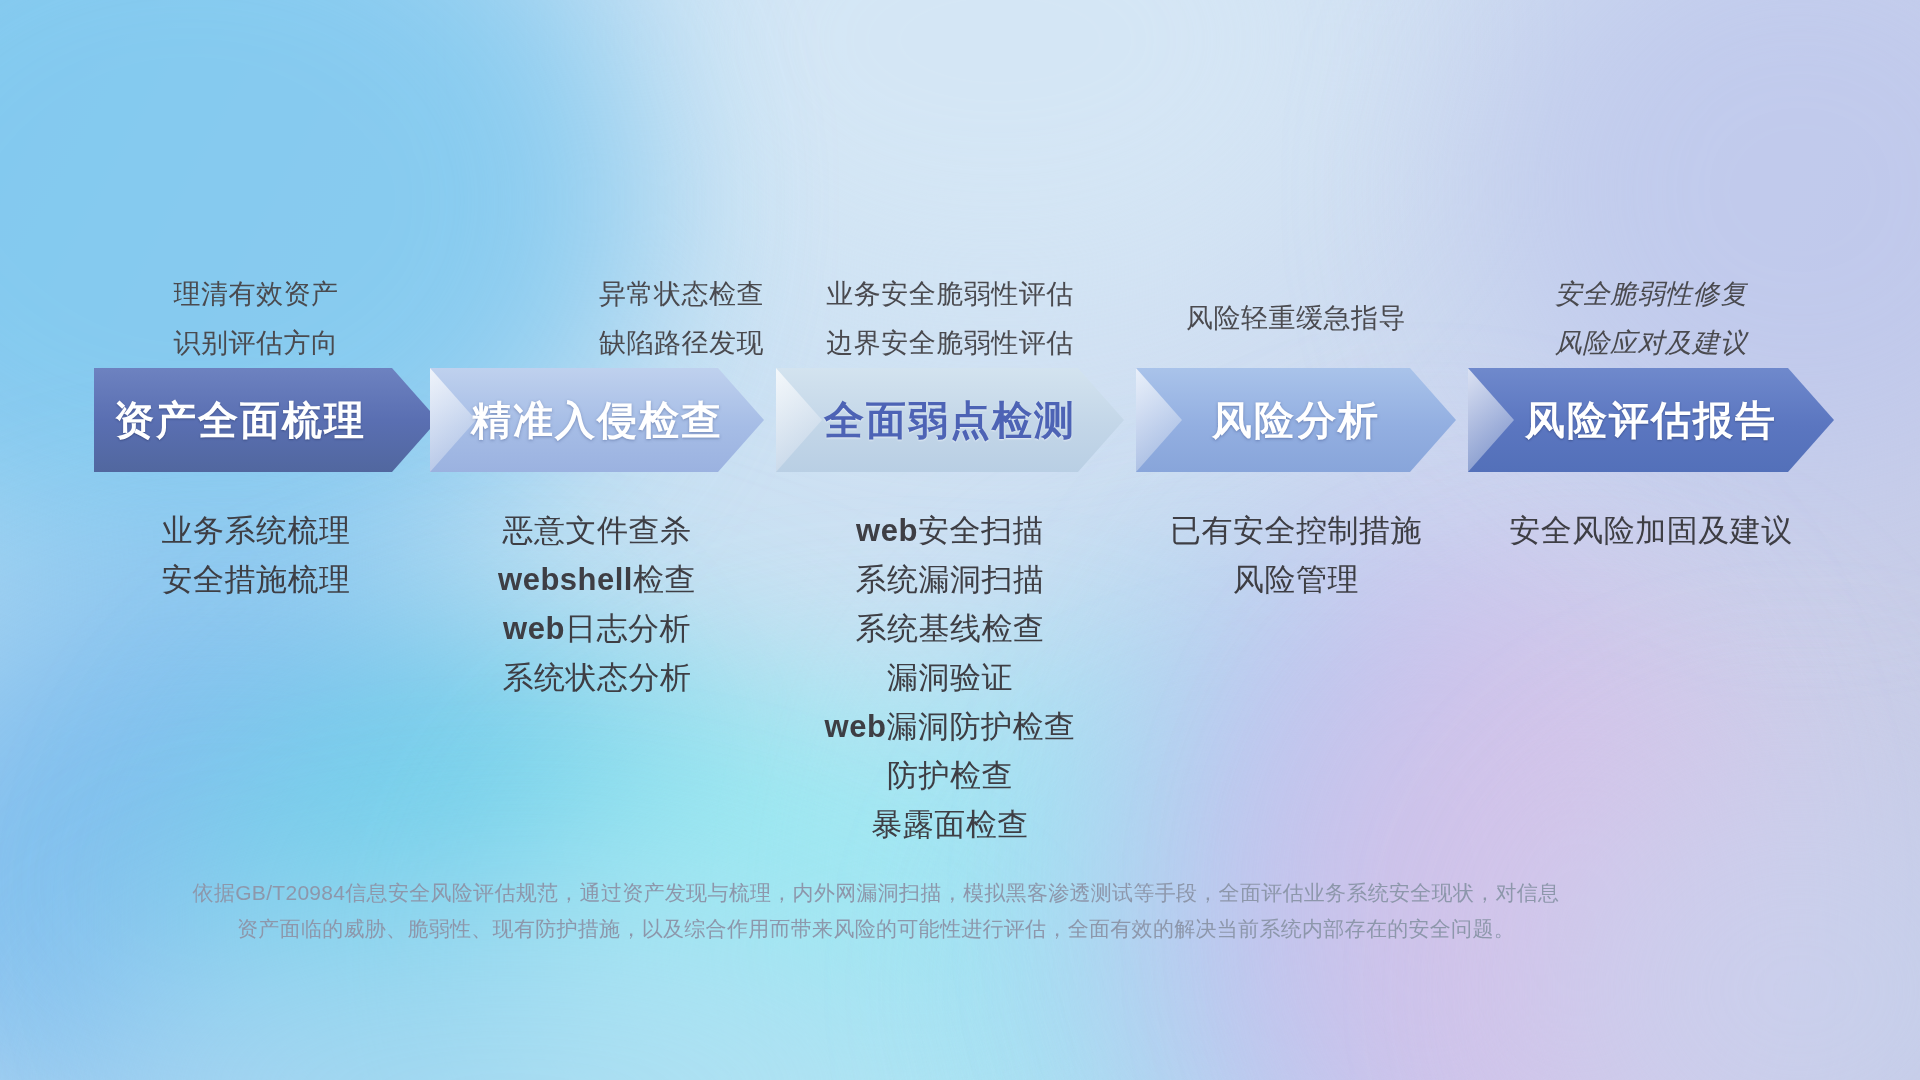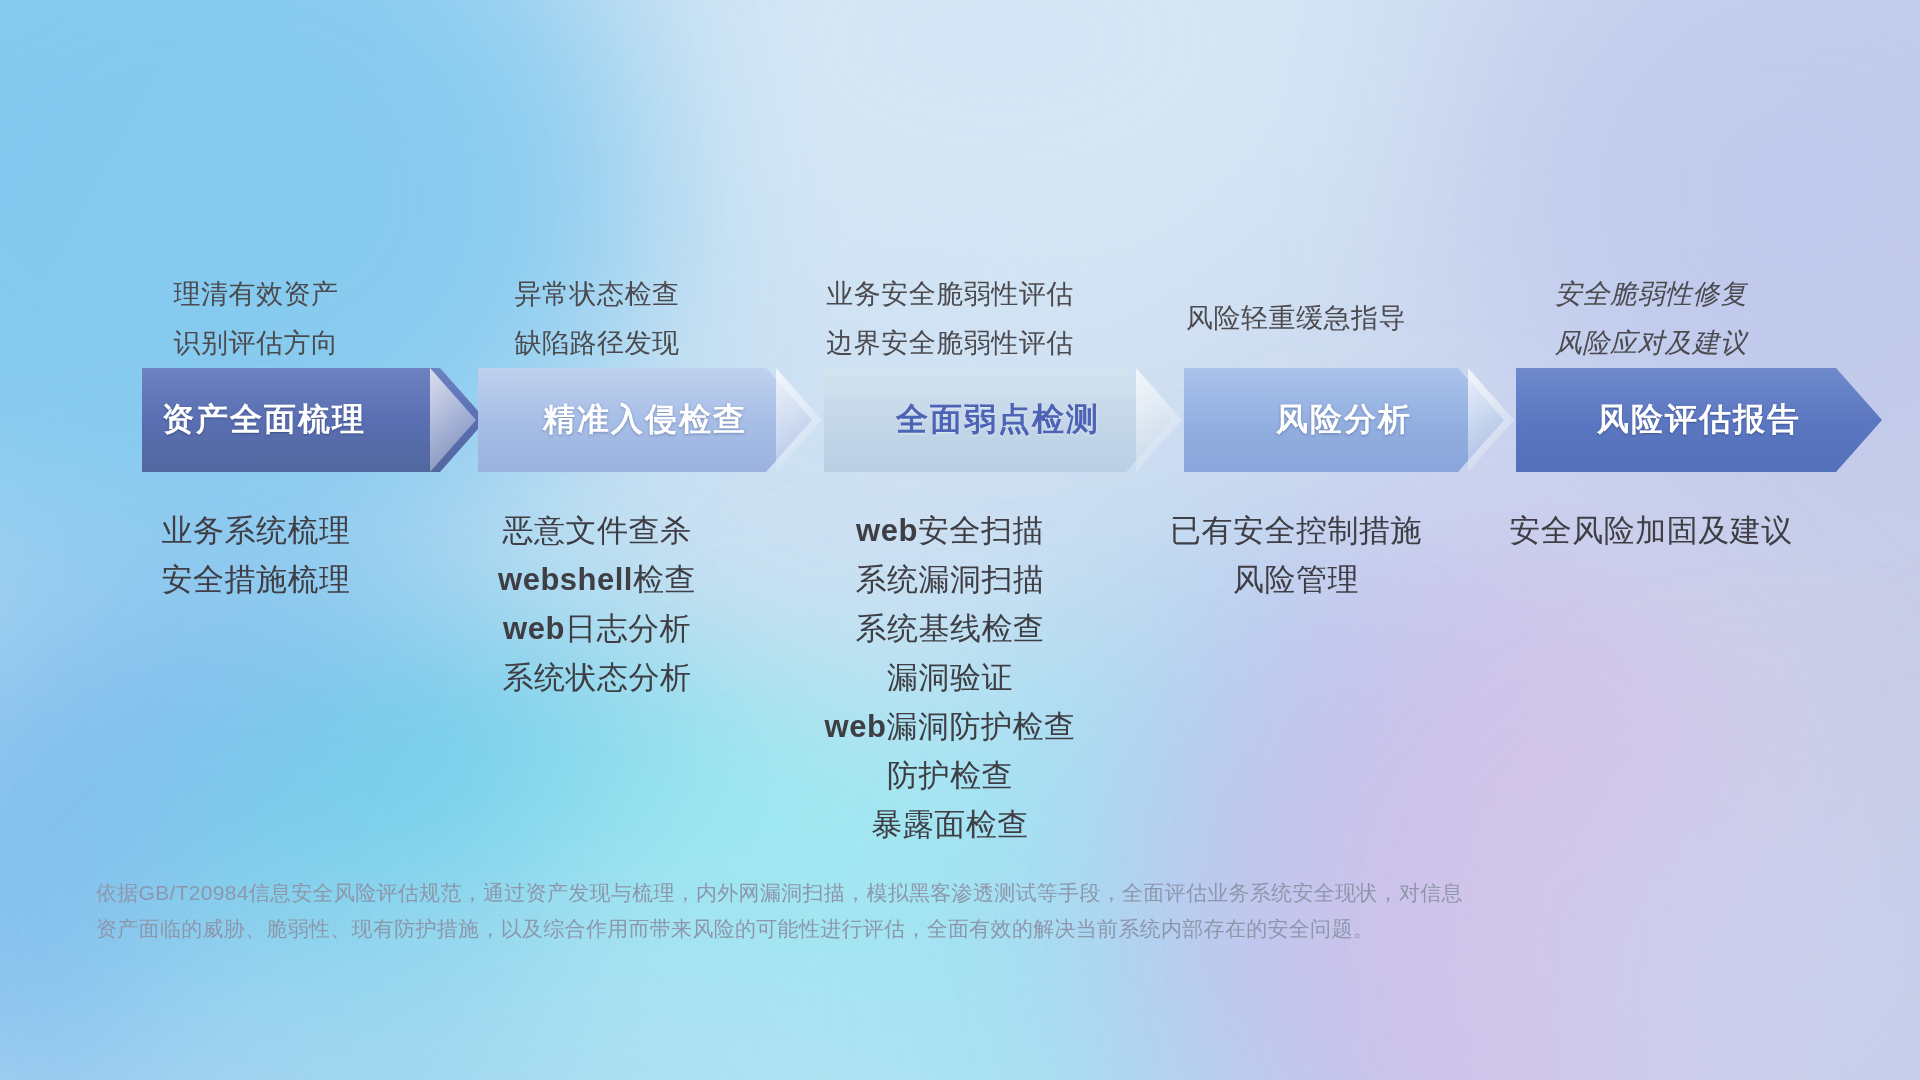--- a/index.html
+++ b/index.html
@@ -40,21 +40,21 @@
     color:#3e3e44;font-size:31px;line-height:49px;white-space:nowrap;
     letter-spacing:.5px;
   }
   .post-line b{font-weight:700;}
 
   
   #band{position:absolute;left:0;top:368px;width:1920px;height:104px;}
   .chev{
     position:absolute;top:0;height:104px;
     display:flex;align-items:center;justify-content:center;
-    font-size:32px;font-weight:700;letter-spacing:2px;margin-left:48px;
+    font-size:40px;font-weight:700;letter-spacing:2px;
   }
   .chev span{position:relative;z-index:3;}
 
   .cv1{left:94px;width:324px;
     background:linear-gradient(180deg,#6d82c0 0%,#5a6fb2 50%,#51679f 100%);
     clip-path:polygon(0 0,calc(100% - 46px) 0,100% 50%,calc(100% - 46px) 100%,0 100%);
     color:#ffffff;justify-content:flex-start;padding-left:20px;
     text-shadow:0 1px 2px rgba(30,45,90,.45);
   }
   .cv2{left:430px;width:334px;
@@ -83,21 +83,21 @@
     background:linear-gradient(135deg,rgba(255,255,255,.75),rgba(190,205,228,.25));
     clip-path:polygon(0 0,46px 50%,0 100%,0 100%);
   }
   .n2{left:430px;} .n3{left:776px;} .n4{left:1136px;} .n5{left:1468px;}
 
   
   #footer{
     position:absolute;left:96px;top:875px;width:1560px;
     color:#8d97ab;font-size:21px;line-height:36px;letter-spacing:.3px;
   }
-  #footer p{margin:0;}
+  #footer p{margin:0;text-align:center;}
 </style>
 </head>
 <body>
 
 <div id="bg">
   <div class="base"></div>
   <div class="b b9"></div>
     <div class="b b1"></div>
     <div class="b b8"></div>
   <div class="b b2"></div>
@@ -110,21 +110,21 @@
     <div class="b b7"></div>
     <div class="b b12"></div>
 </div>
 
 <div id="content">
 
   <div class="stage-col" style="left:94px;width:324px;bottom:712px;">
     <div class="pre-line">理清有效资产</div>
     <div class="pre-line">识别评估方向</div>
   </div>
-  <div class="stage-col" style="left:430px;width:334px;bottom:712px;">
+  <div class="stage-col" style="left:430px;width:334px;bottom:712px;text-align:right;">
     <div class="pre-line">异常状态检查</div>
     <div class="pre-line">缺陷路径发现</div>
   </div>
   <div class="stage-col" style="left:776px;width:348px;bottom:712px;">
     <div class="pre-line">业务安全脆弱性评估</div>
     <div class="pre-line">边界安全脆弱性评估</div>
   </div>
   <div class="stage-col" style="left:1136px;width:320px;bottom:737px;">
     <div class="pre-line">风险轻重缓急指导</div>
   </div>

